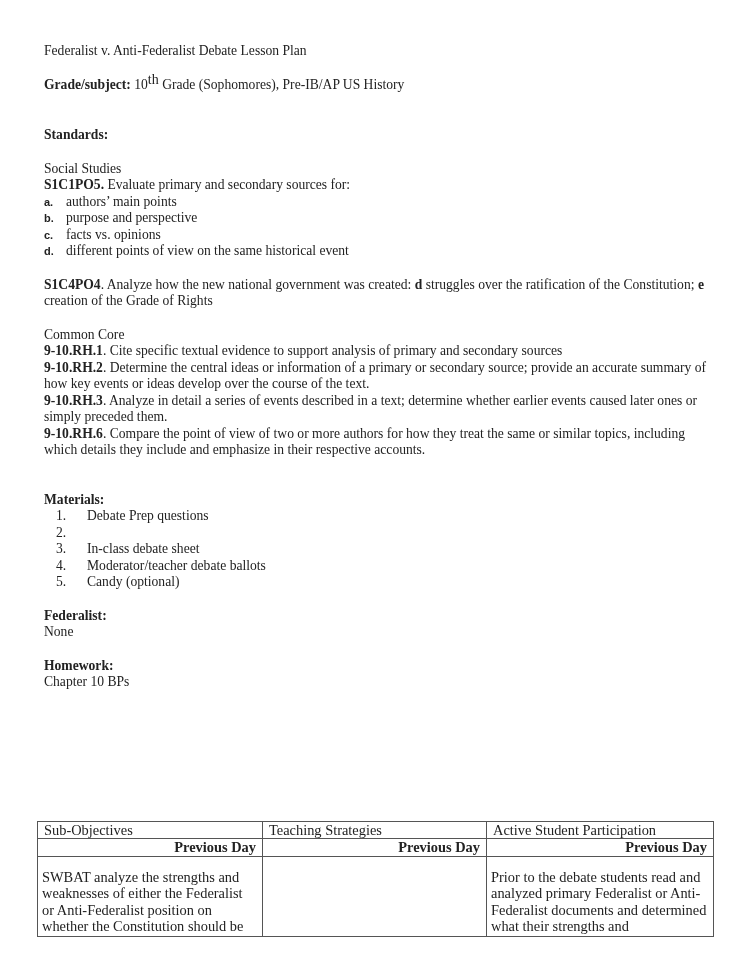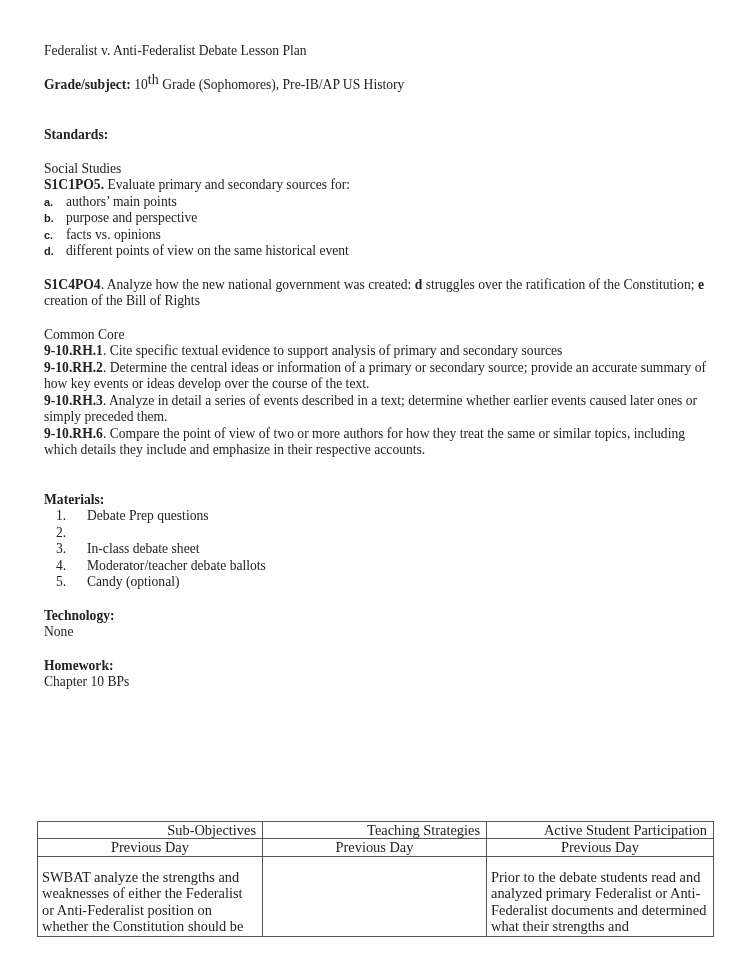--- a/index.html
+++ b/index.html
@@ -50,26 +50,26 @@
     font-size: 14.4px;
     line-height: 16.4px;
   }
   .plan-table td, .plan-table th {
     border: 1.4px solid #555555;
     padding: 0 6px;
     vertical-align: top;
   }
   .plan-table th.colhead {
     font-weight: normal;
-    text-align: right;
+    text-align: left;
     height: 16px;
   }
   .plan-table th.dayhead {
-    font-weight: normal;
-    text-align: center;
+    font-weight: bold;
+    text-align: right;
     height: 16px;
   }
   .plan-table td.body-cell {
     height: 67px;
     padding-top: 12px;
     padding-left: 4px;
   }
   .plan-table td.last-row { border-bottom: 1.4px solid #555555; }
 </style>
 </head>
@@ -108,21 +108,21 @@
       <span class="lbl">c.</span>
       <span>facts vs. opinions</span>
     </li>
     <li>
       <span class="lbl">d.</span>
       <span>different points of view on the same historical event</span>
     </li>
   </ul>
   <div class="gap"></div>
 
-  <p><b>S1C4PO4</b><span>.  Analyze how the new national government was created: </span><b>d</b><span> struggles over the ratification of the Constitution; </span><b>e</b><span> creation of the Bill of Rights</span></p>
+  <p><b>S1C4PO4</b><span>.  Analyze how the new national government was created: </span><b>d</b><span> struggles over the ratification of the Constitution; </span><b>e</b><span> creation of the Grade of Rights</span></p>
   <div class="gap"></div>
 
   <p>Common Core</p>
   <p><b>9-10.RH.1</b><span>. Cite specific textual evidence to support analysis of primary and secondary sources</span></p>
   <p><b>9-10.RH.2</b><span>. Determine the central ideas or information of a primary or secondary source; provide an accurate summary of how key events or ideas develop over the course of the text.</span></p>
   <p><b>9-10.RH.3</b><span>. Analyze in detail a series of events described in a text; determine whether earlier events caused later ones or simply preceded them.</span></p>
   <p><b>9-10.RH.6</b><span>. Compare the point of view of two or more authors for how they treat the same or similar topics, including which details they include and emphasize in their respective accounts.</span></p>
   <div class="gap-lg"></div>
 
   <p class="bold">Materials:</p>
@@ -142,21 +142,21 @@
         <span class="num">4.</span>
         <span>Moderator/teacher debate ballots</span>
       </li>
     <li>
         <span class="num">5.</span>
         <span>Candy (optional)</span>
       </li>
   </ul>
   <div class="gap"></div>
 
-  <p class="bold">Technology:</p>
+  <p class="bold">Federalist:</p>
   <p>None</p>
   <div class="gap"></div>
 
   <p class="bold">Homework:</p>
   <p>Chapter 10 BPs</p>
   <div class="gap"></div>
 
 </div>
 
 <table class="plan-table">

